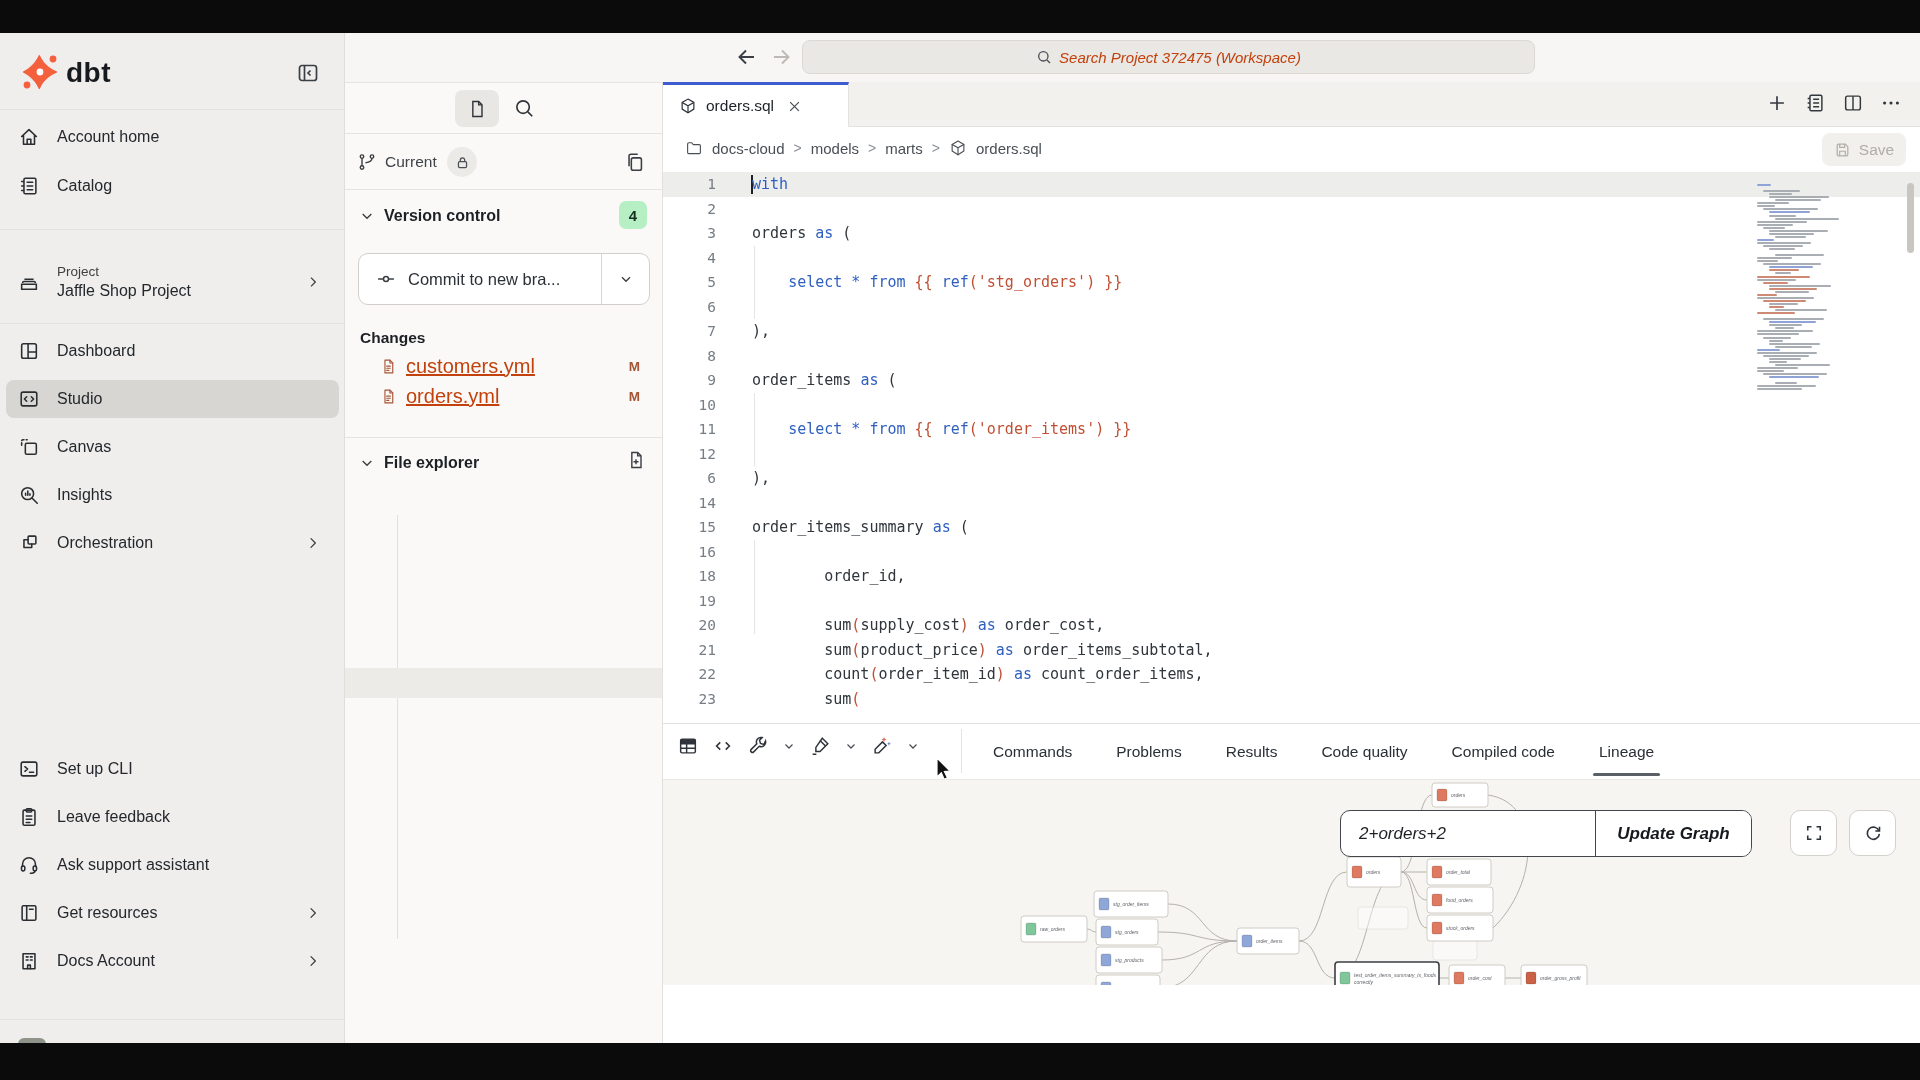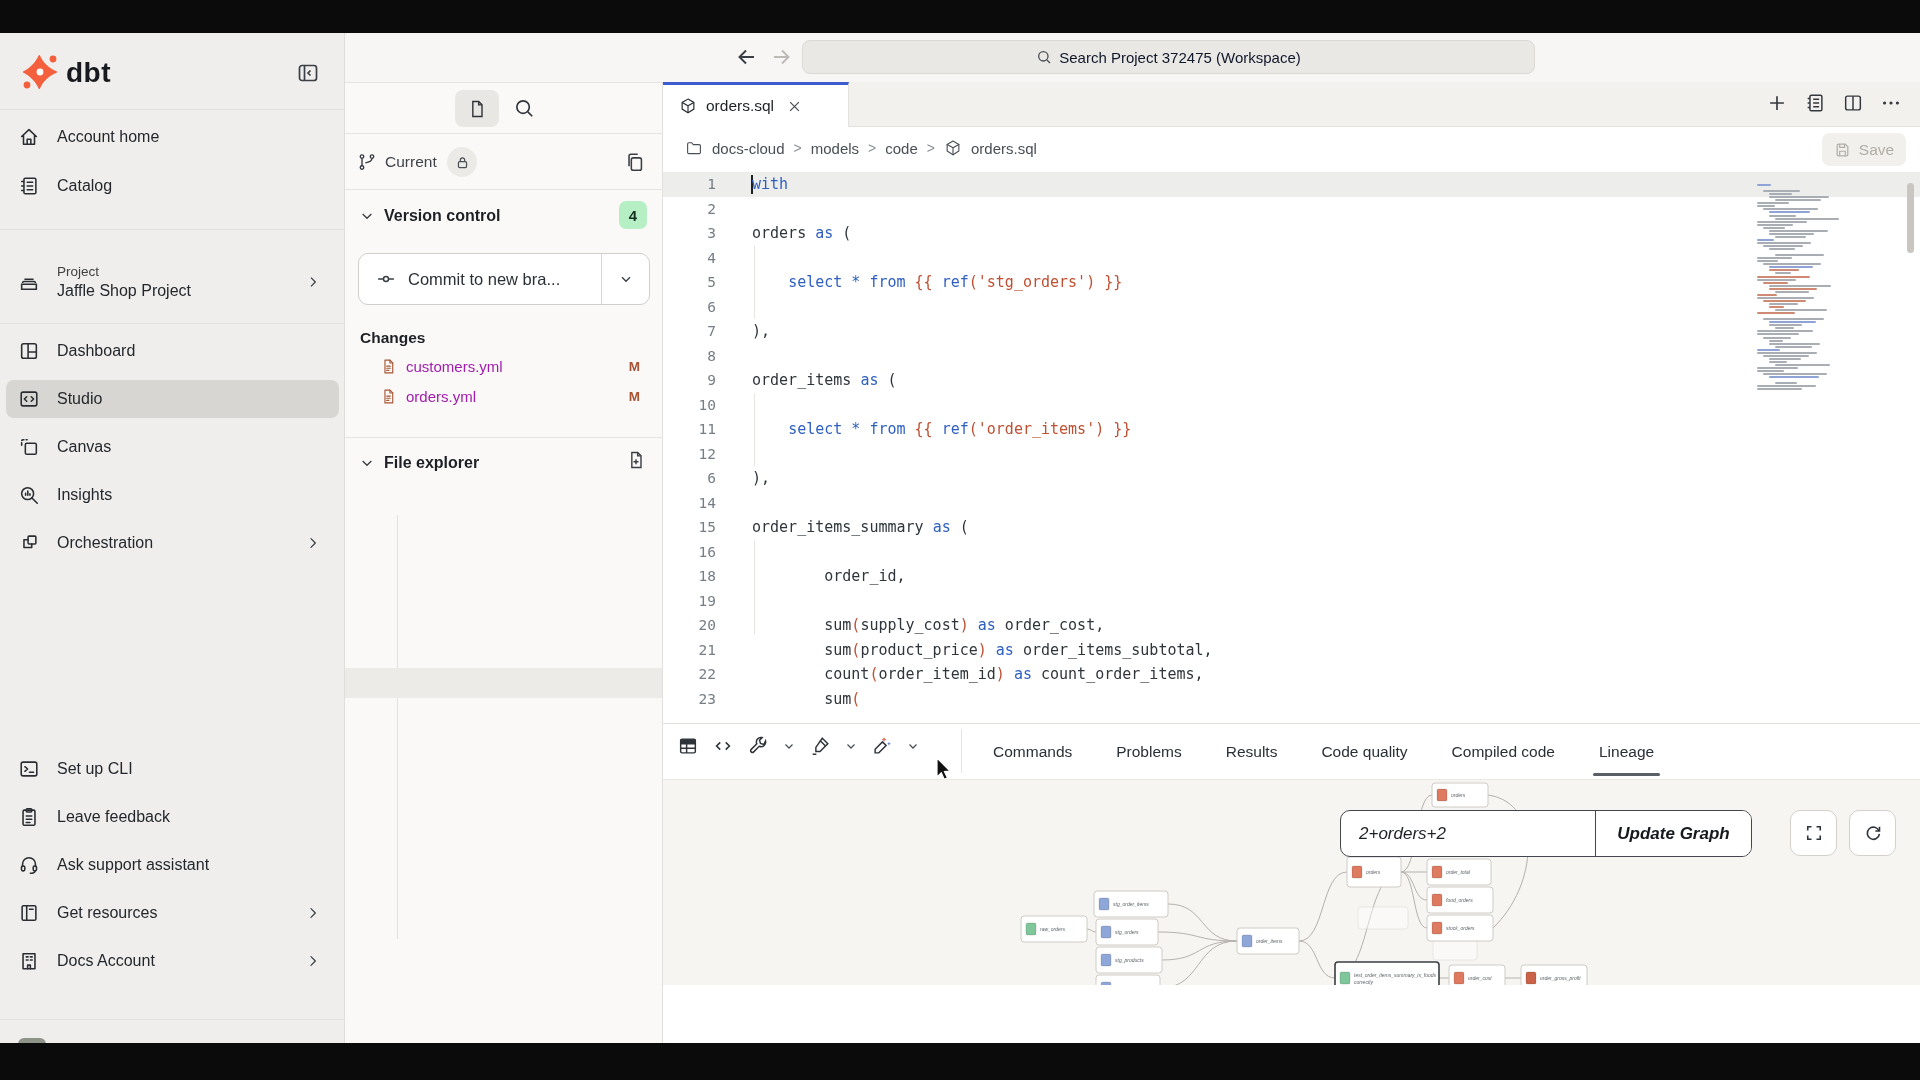--- a/index.html
+++ b/index.html
@@ -33,21 +33,21 @@
   #avatar { width:28px; height:28px; border-radius:6px; overflow:hidden; flex:0 0 28px; }
   #user-name { font-size:16px; }
   #user-row .chev { position:absolute; right:18px; width:16px; height:16px; color:#3a3f45; }
 
   
   #header { left:345px; top:33px; width:1575px; height:49px; background:#f7f6f4; }
   .navarrow { position:absolute; top:12px; width:24px; height:24px; }
   #back-btn { left:390px; color:#3a3f45; }
   #fwd-btn  { left:424px; color:#bdbab5; }
   #searchbar { position:absolute; left:457px; top:7px; width:733px; height:34px; background:#e9e8e5; border:1px solid #dcd9d5;
-               border-radius:8px; display:flex; align-items:center; justify-content:center; gap:7px; color:#0f172a; font-size:15px; cursor:text; }
+               border-radius:8px; display:flex; align-items:center; justify-content:center; gap:7px; color:#c2410c; font-size:15px; cursor:text;font-style:italic; }
   #searchbar .ic { width:16px; height:16px; color:#4a4f55; }
 
   
   #explorer { left:345px; top:82px; width:318px; height:961px; background:#faf9f7; border-right:1px solid #e2e0dc; border-top:1px solid #e6e4e0; }
   #exp-topbar { position:absolute; left:0; top:0; width:100%; height:51px; border-bottom:1px solid #e6e4e0; }
   #file-view-btn { position:absolute; left:110px; top:7px; width:44px; height:37px; background:#e9e7e3; border-radius:8px;
                    display:flex; align-items:center; justify-content:center; color:#2f343a; cursor:pointer; }
   #file-view-btn .ic { width:20px; height:20px; }
   #exp-search-btn { position:absolute; left:168px; top:14px; width:22px; height:22px; color:#2f343a; cursor:pointer; }
   #current-row { position:absolute; left:0; top:51px; width:100%; height:56px; border-bottom:1px solid #e6e4e0; }
@@ -65,21 +65,21 @@
   #commit-btn { position:absolute; left:13px; top:170px; width:292px; height:52px; background:#fff; border:1px solid #d2cfca;
                 border-radius:10px; display:flex; align-items:stretch; cursor:pointer; }
   #commit-main { flex:1; display:flex; align-items:center; gap:12px; padding-left:17px; font-size:16.5px; color:#2b3036; }
   #commit-main .ic { width:20px; height:20px; color:#3a3f45; }
   #commit-caret { width:48px; border-left:1px solid #d9d6d1; display:flex; align-items:center; justify-content:center; color:#3a3f45; }
   #commit-caret .ic { width:16px; height:16px; }
   #changes-title { position:absolute; left:15px; top:246px; font-size:15.5px; font-weight:bold; color:#1d2126; }
   #changes-list { position:absolute; left:0; top:268px; width:100%; }
   .change-row { position:relative; height:30px; display:flex; align-items:center; gap:9px; padding-left:35px; cursor:pointer; }
   .change-row .ic { width:17px; height:17px; color:#a65434; }
-  .change-name { font-size:15px; color:#a21caf; }
+  .change-name { font-size:20px; color:#c2410c;text-decoration:underline; }
   .change-badge { position:absolute; right:22px; font-size:13.5px; font-weight:bold; color:#a65434; }
   #fe-div { position:absolute; left:0; top:354px; width:100%; border-top:1px solid #e6e4e0; }
   #fe-header { position:absolute; left:14px; top:371px; display:flex; align-items:center; gap:9px; cursor:pointer; }
   #fe-header .ic { width:16px; height:16px; color:#3a3f45; }
   #fe-title { font-size:16px; font-weight:bold; color:#1d2126; }
   #fe-newfile { position:absolute; right:16px; top:367px; width:20px; height:20px; color:#3a3f45; cursor:pointer; }
   #tree { position:absolute; left:0; top:408px; width:100%; height:553px; overflow:hidden; }
   .tree-row { position:relative; height:29.5px; display:flex; align-items:center; cursor:pointer; }
   .tree-row.selected { background:#ecebe8; }
   #indent-guide { position:absolute; left:52px; top:432px; width:1px; height:424px; background:#e3e1dc; }
@@ -530,21 +530,21 @@
       <div id="breadcrumb">
           <span class="ic">
             <svg viewBox="0 0 24 24" fill="none" stroke="currentColor" stroke-width="1.5" stroke-linecap="round" stroke-linejoin="round">
               <path d="M3.5 6.5A1.5 1.5 0 0 1 5 5h4l2 2.5h8A1.5 1.5 0 0 1 20.5 9v9a1.5 1.5 0 0 1-1.5 1.5H5A1.5 1.5 0 0 1 3.5 18z"></path>
             </svg>
           </span>
           <span>docs-cloud</span>
           <span class="sep">&gt;</span>
           <span>models</span>
           <span class="sep">&gt;</span>
-          <span>code</span>
+          <span>marts</span>
           <span class="sep">&gt;</span>
           <span class="ic">
             <svg viewBox="0 0 24 24" fill="none" stroke="currentColor" stroke-width="1.5" stroke-linecap="round" stroke-linejoin="round">
               <path d="M12 2.8 19.8 7.2v8.9L12 20.9 4.2 16.1V7.2z"></path>
               <path d="M4.2 7.2 12 11.6l7.8-4.4M12 11.6v9.3"></path>
             </svg>
           </span>
           <span>orders.sql</span>
         </div>
       <div id="save-btn">

